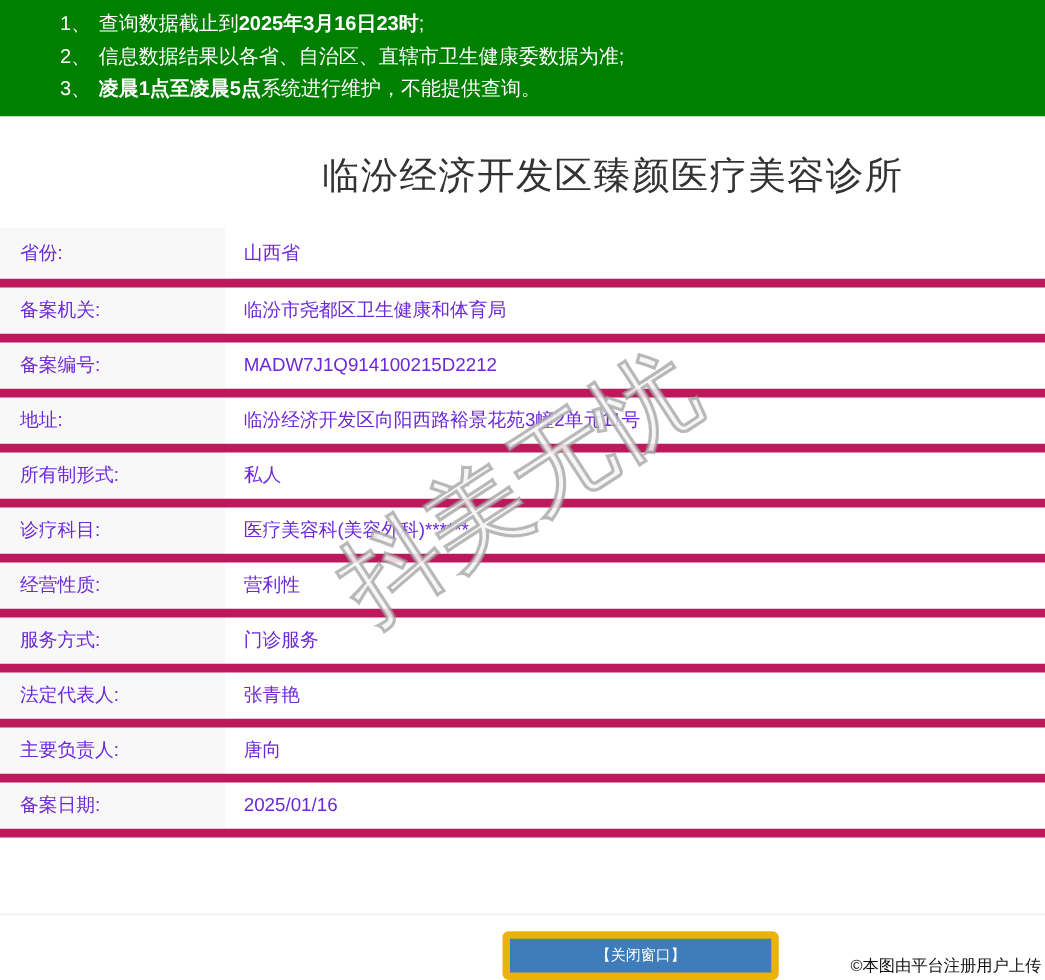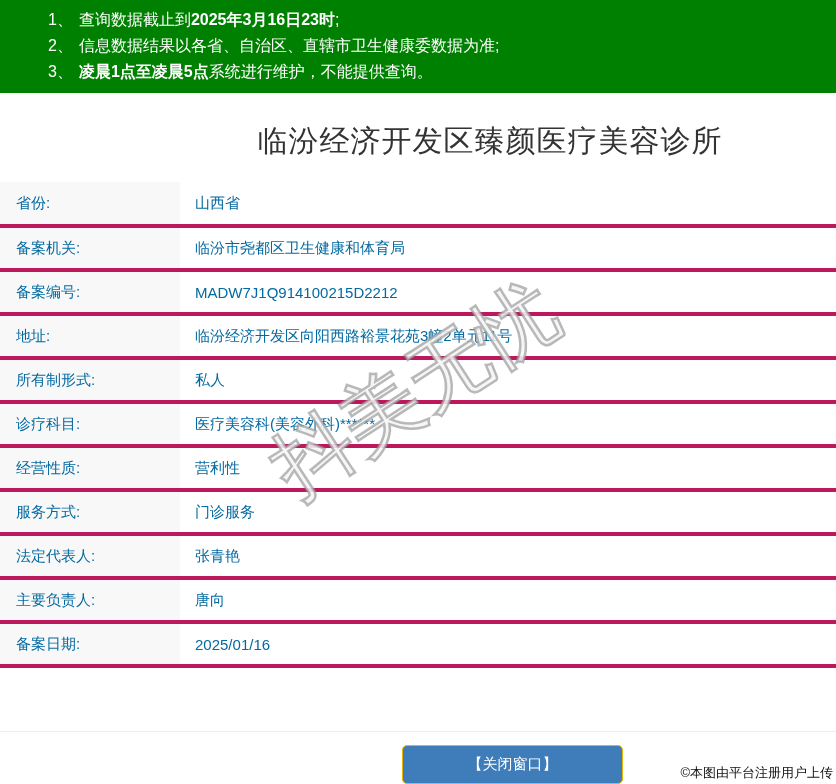--- a/index.html
+++ b/index.html
@@ -38,23 +38,23 @@
   }
   
   .record-table {
     position: absolute; top: 182px; left: 0;
     width: 836px;
     border-collapse: collapse;
     table-layout: fixed;
   }
   .record-table td {
     height: 44px;
-    border-bottom: 4px solid #be185d;
+    border-bottom: 7px solid #be185d;
     font-size: 15px;
-    color: #0369a1;
+    color: #6d28d9;
     vertical-align: middle;
   }
   .record-table td.cell-label {
     width: 180px;
     background: #f8f8f8;
     padding-left: 16px;
   }
   .record-table td.cell-value {
     padding-left: 15px;
     background: #ffffff;
@@ -80,24 +80,24 @@
   
   .footer-sep {
     position: absolute; top: 731px; left: 0;
     width: 836px; height: 1px;
     background: #ececec;
   }
   .close-button {
     position: absolute; top: 745px; left: 402px;
     width: 221px; height: 39px;
     background: #3e7cba;
-    border: 1px solid #eab308;
+    border: 6px solid #eab308;
     border-radius: 5px;
     color: #ffffff;
-    font-size: 15px;
+    font-size: 12px;
     display: flex; align-items: center; justify-content: center;
     cursor: pointer;
     z-index: 6;
   }
   .copyright {
     position: absolute; top: 764px; right: 3px;
     font-size: 13px;
     font-weight: 400;
     color: #111111;
     text-shadow: -1px -1px 0 #fff, 1px -1px 0 #fff, -1px 1px 0 #fff, 1px 1px 0 #fff;

